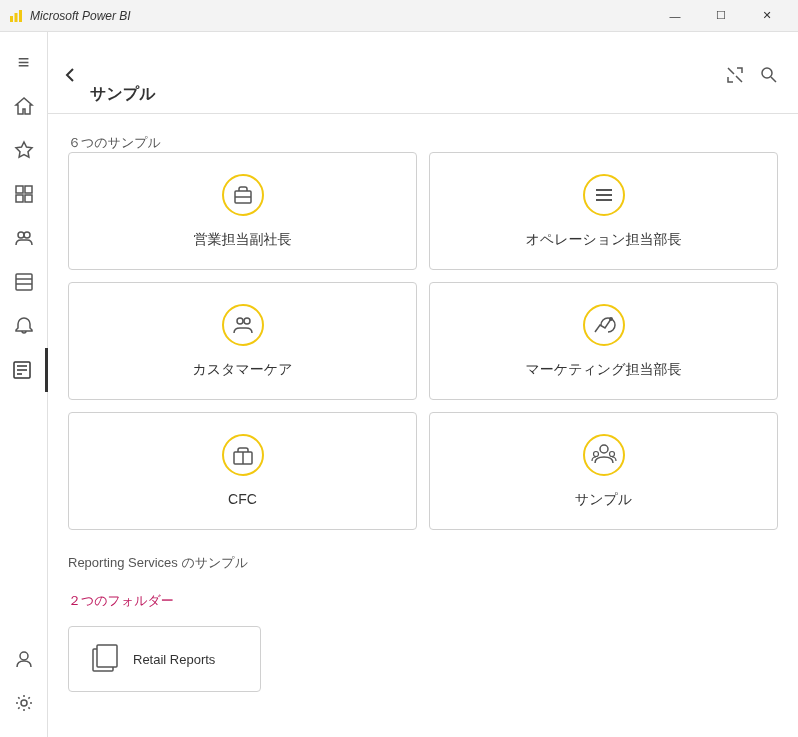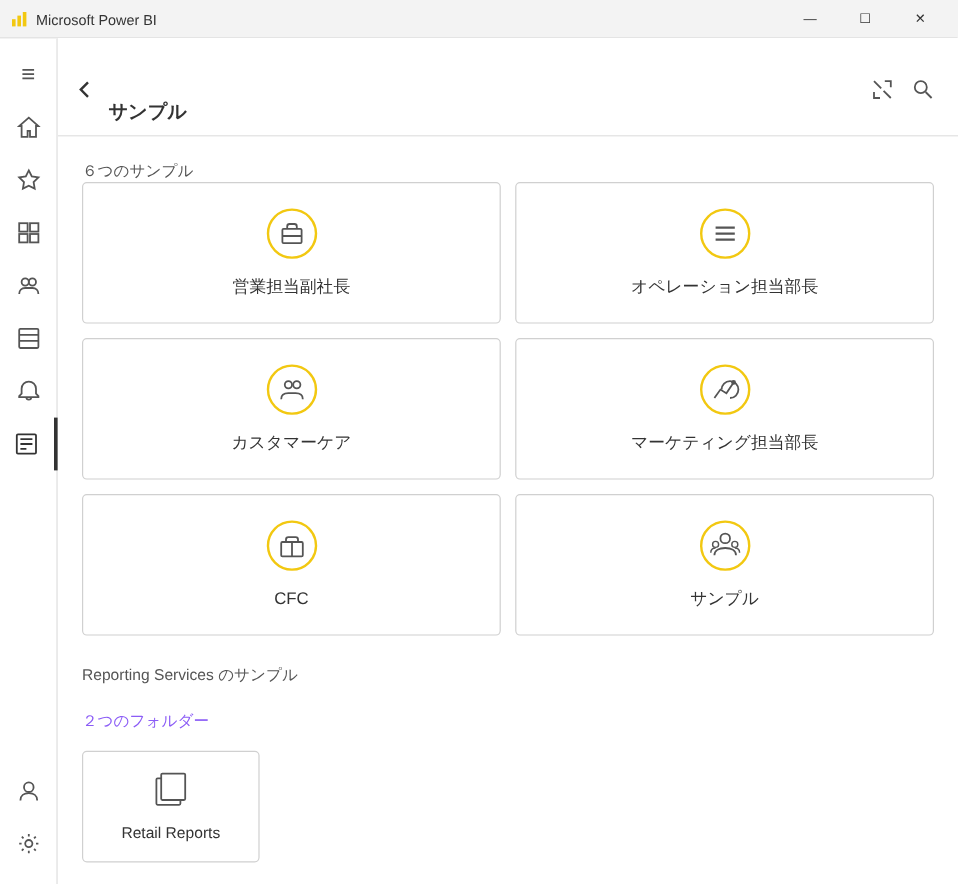--- a/index.html
+++ b/index.html
@@ -19,24 +19,25 @@
       height: 32px;
       display: flex;
       align-items: center;
       justify-content: space-between;
       padding: 0 8px;
       border-bottom: 1px solid #e0e0e0;
       flex-shrink: 0;
     }
     .title-bar-left {
       display: flex;
-      align-items: flex-end;
+      align-items: center;
       gap: 6px;
       font-size: 12px;
       color: #333;
+      font-style: italic;
     }
     .title-bar-icon {
       width: 16px;
       height: 16px;
       display: flex;
       align-items: center;
       justify-content: center;
     }
     .title-bar-controls {
       display: flex;
@@ -190,41 +191,40 @@
     }
 
     
     .rs-section-title {
       font-size: 13px;
       color: #555;
       margin-bottom: 20px;
     }
     .rs-section-subtitle {
       font-size: 13px;
-      color: #8b5cf6;
+      color: #be185d;
       margin-bottom: 16px;
     }
 
     
     .folder-grid {
       display: flex;
       gap: 12px;
     }
     .folder-card {
       background: white;
       border: 1px solid #d0d0d0;
       border-radius: 4px;
       padding: 16px 20px;
       display: flex;
       align-items: center;
       gap: 12px;
       cursor: pointer;
-      width: 148px;
+      width: 193px;
       transition: box-shadow 0.1s;
-      flex-direction: column;
     }
 
     .folder-icon {
       width: 32px;
       height: 32px;
       flex-shrink: 0;
     }
     .folder-label {
       font-size: 13px;
       color: #333;

